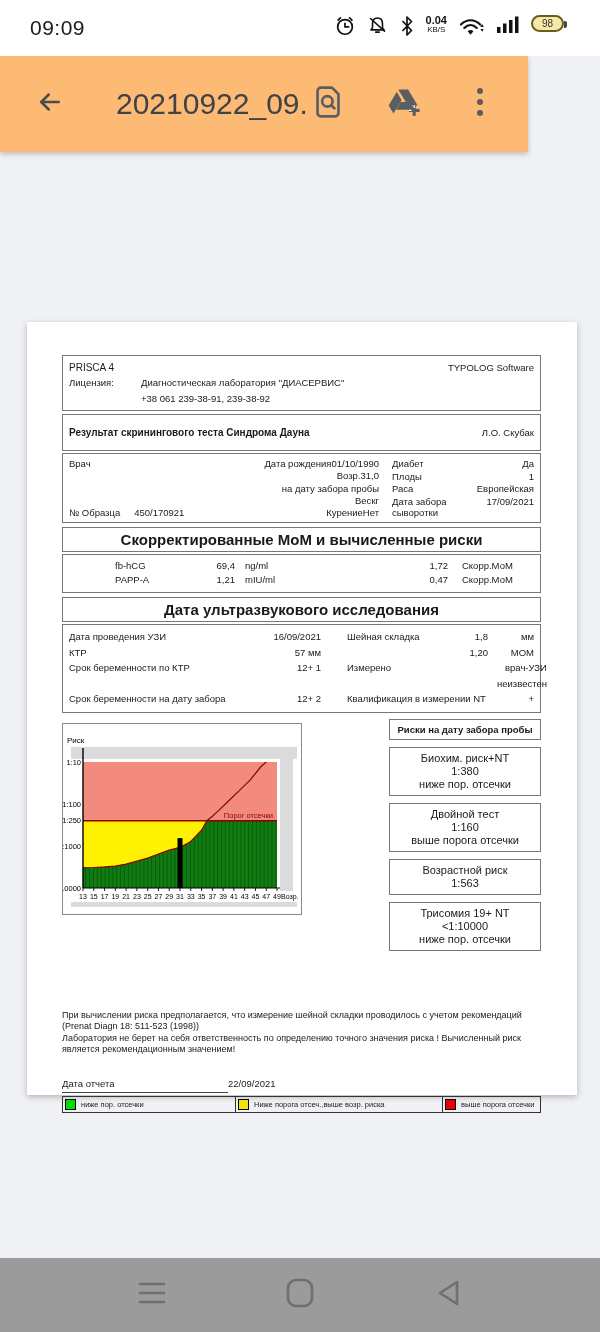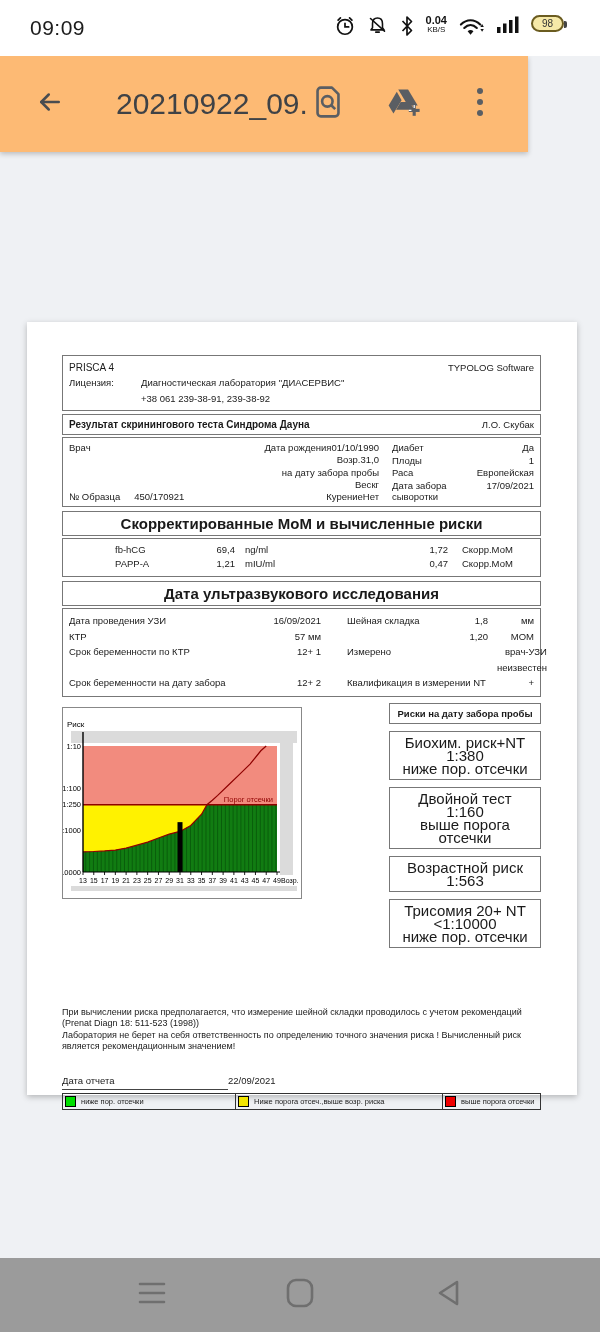--- a/index.html
+++ b/index.html
@@ -29,21 +29,21 @@
   
   .viewer { position:absolute; top:152px; left:0; width:600px; height:1106px; background:#EFF1F4; }
   .page { position:absolute; left:27px; top:170px; width:550px; height:773px; background:#fff;
     box-shadow:0 2px 6px rgba(0,0,0,0.25); padding:33px 36px 0 35px; font-size:9.5px; color:#1a1a1a; }
 
   .box { border:1px solid #777; background:#fff; }
   .pad { padding:4px 6px; }
   .hdr-row { display:flex; justify-content:space-between; line-height:15px;gap:44px; }
   .lic-row { display:flex; line-height:15.5px; }
   .lic-label { width:72px; }
-  .result-box { margin-top:3px; padding:4px 6px; display:flex; justify-content:space-between; align-items:center; }
+  .result-box { margin-top:3px; padding:12px 6px; display:flex; justify-content:space-between; align-items:center; }
   .result-title { font-weight:bold; font-size:10px; }
 
   .patient-box { margin-top:2px; height:70px; padding:4px 6px; display:flex; }
   .pcol1 { width:182px; display:flex; flex-direction:column; justify-content:space-between; }
   .pcol1 .row { display:flex; gap:14px; }
   .pcol2 { width:128px; display:flex; flex-direction:column; justify-content:space-between; }
   .pcol2 .row { display:flex; justify-content:flex-end; line-height:11px; }
   .pcol-gap { width:13px; }
   .pcol3 { flex:1; display:flex; flex-direction:column; justify-content:space-between; }
   .pcol3 .row { display:flex; justify-content:space-between; line-height:11px; }
@@ -58,21 +58,21 @@
 
   .us-box { margin-top:2px; padding:4px 6px 5px 6px; }
   .us-row { display:grid; grid-template-columns:196px 56px 26px 112px 1fr 46px; line-height:15.5px; }
   .us-row.u5 { grid-template-columns:196px 56px 26px 150px 1fr; }
   .us-row .lv, .us-row .rv, .us-row .ru { text-align:right; }
 
   .chart-row { margin-top:10px; display:flex; justify-content:space-between; align-items:flex-start; }
   .chart-box { width:240px; height:192px; border:1px solid #888; background:#fff; }
   .risk-panel { width:152px; margin-top:-4px; }
   .risk-hdr { text-align:center; font-weight:bold; font-size:9.5px; padding:4px 2px; margin-bottom:7px; }
-  .risk-card { text-align:center; padding:4px 3px; margin-bottom:7px; line-height:13px; font-size:15px; }
+  .risk-card { text-align:center; padding:4px 3px; margin-bottom:7px; line-height:13px; font-size:11px; }
 
   .footnotes { margin-top:52px; font-size:9px; line-height:11.5px; }
   .footnotes div { margin:0; }
   .report-row { margin-top:21px; display:flex; line-height:13px; }
   .report-label { width:166px; border-bottom:1px solid #444; padding-bottom:2px; }
   .legend-bar { margin-top:3px; border:1px solid #333; height:17px; display:flex; }
   .legend-cell { display:flex; align-items:center; padding-left:2px; overflow:hidden; }
   .legend-cell + .legend-cell { border-left:1px solid #333; }
   .c1 { width:172px; } .c2 { width:207px; } .c3 { flex:1; }
   .legend-swatch { width:11px; height:11px; border:1px solid #000; margin-right:5px; flex:0 0 auto; }
@@ -445,21 +445,21 @@
           <div>Двойной тест</div>
           <div>1:160</div>
           <div>выше порога отсечки</div>
         </div>
         <div class="box risk-card">
           <div>Возрастной риск</div>
           <div>1:563</div>
           <div></div>
         </div>
         <div class="box risk-card">
-          <div>Трисомия 20+ NT</div>
+          <div>Трисомия 19+ NT</div>
           <div>&lt;1:10000</div>
           <div>ниже пор. отсечки</div>
         </div>
       </div>
     </div>
 
     <div class="footnotes">
       <div>При вычислении риска предполагается, что измерение шейной складки проводилось с учетом рекомендаций (Prenat Diagn 18: 511-523 (1998))</div>
       <div>Лаборатория не берет на себя ответственность по определению точного значения риска ! Вычисленный риск является рекомендационным значением!</div>
     </div>

